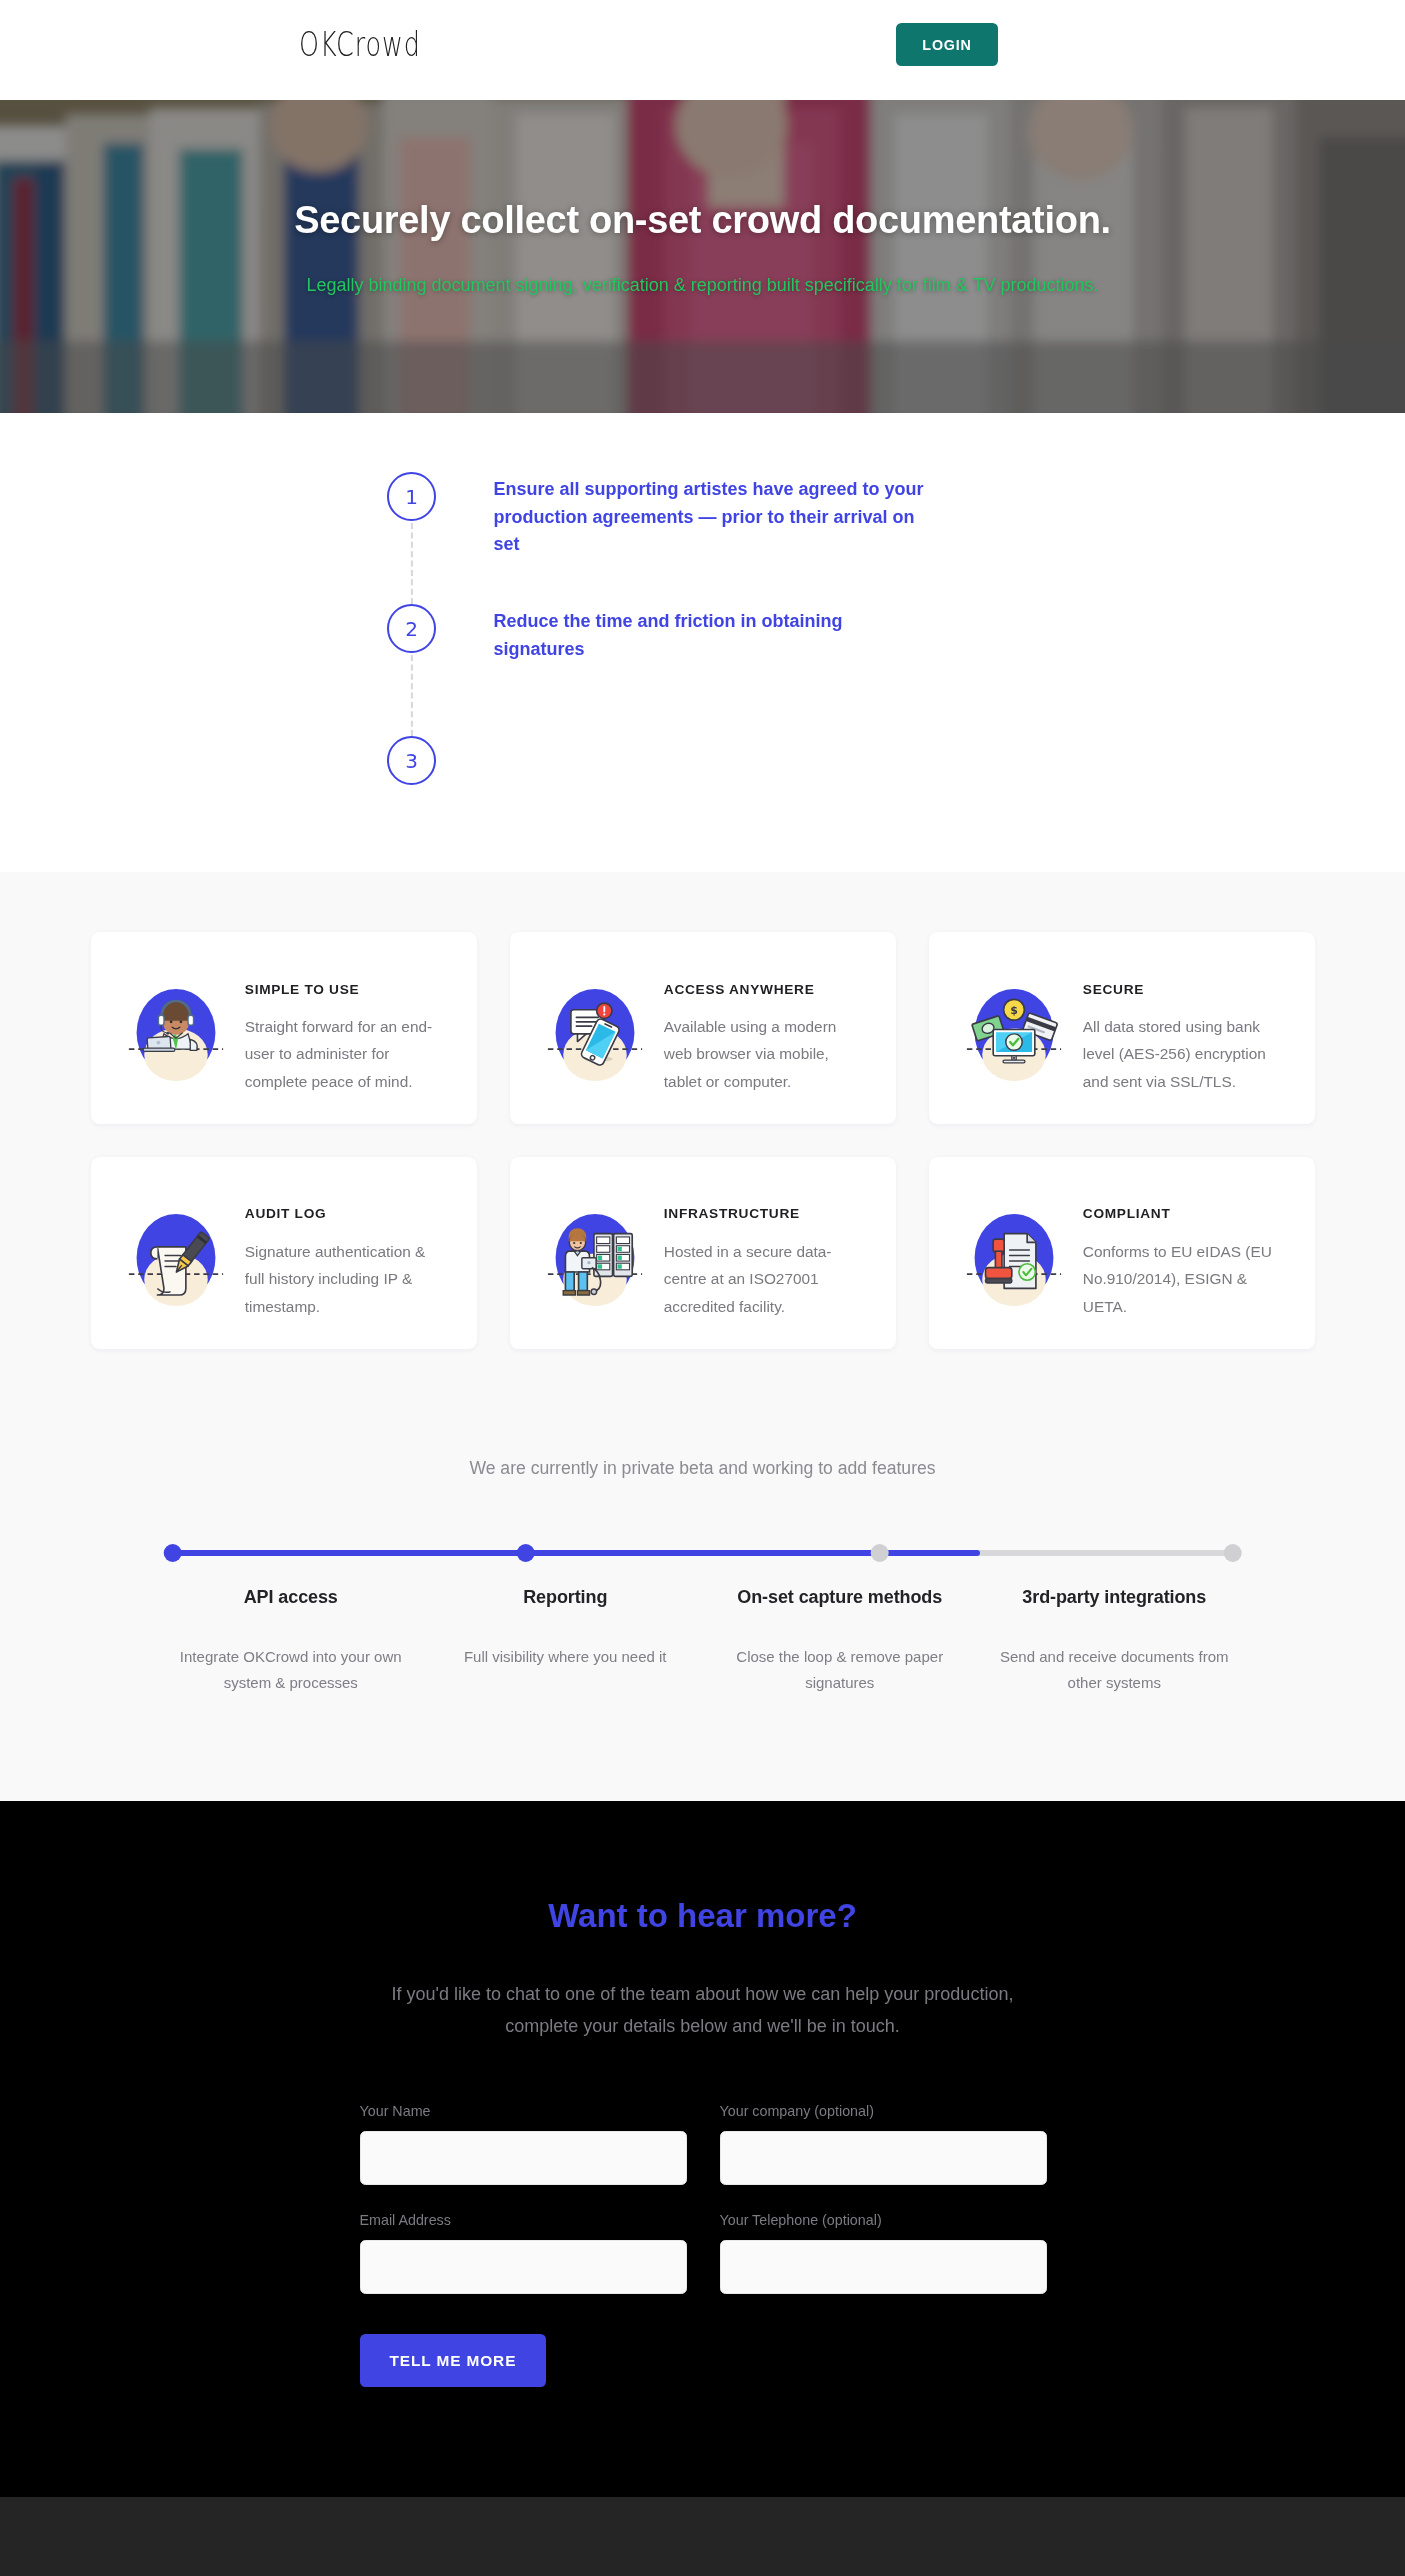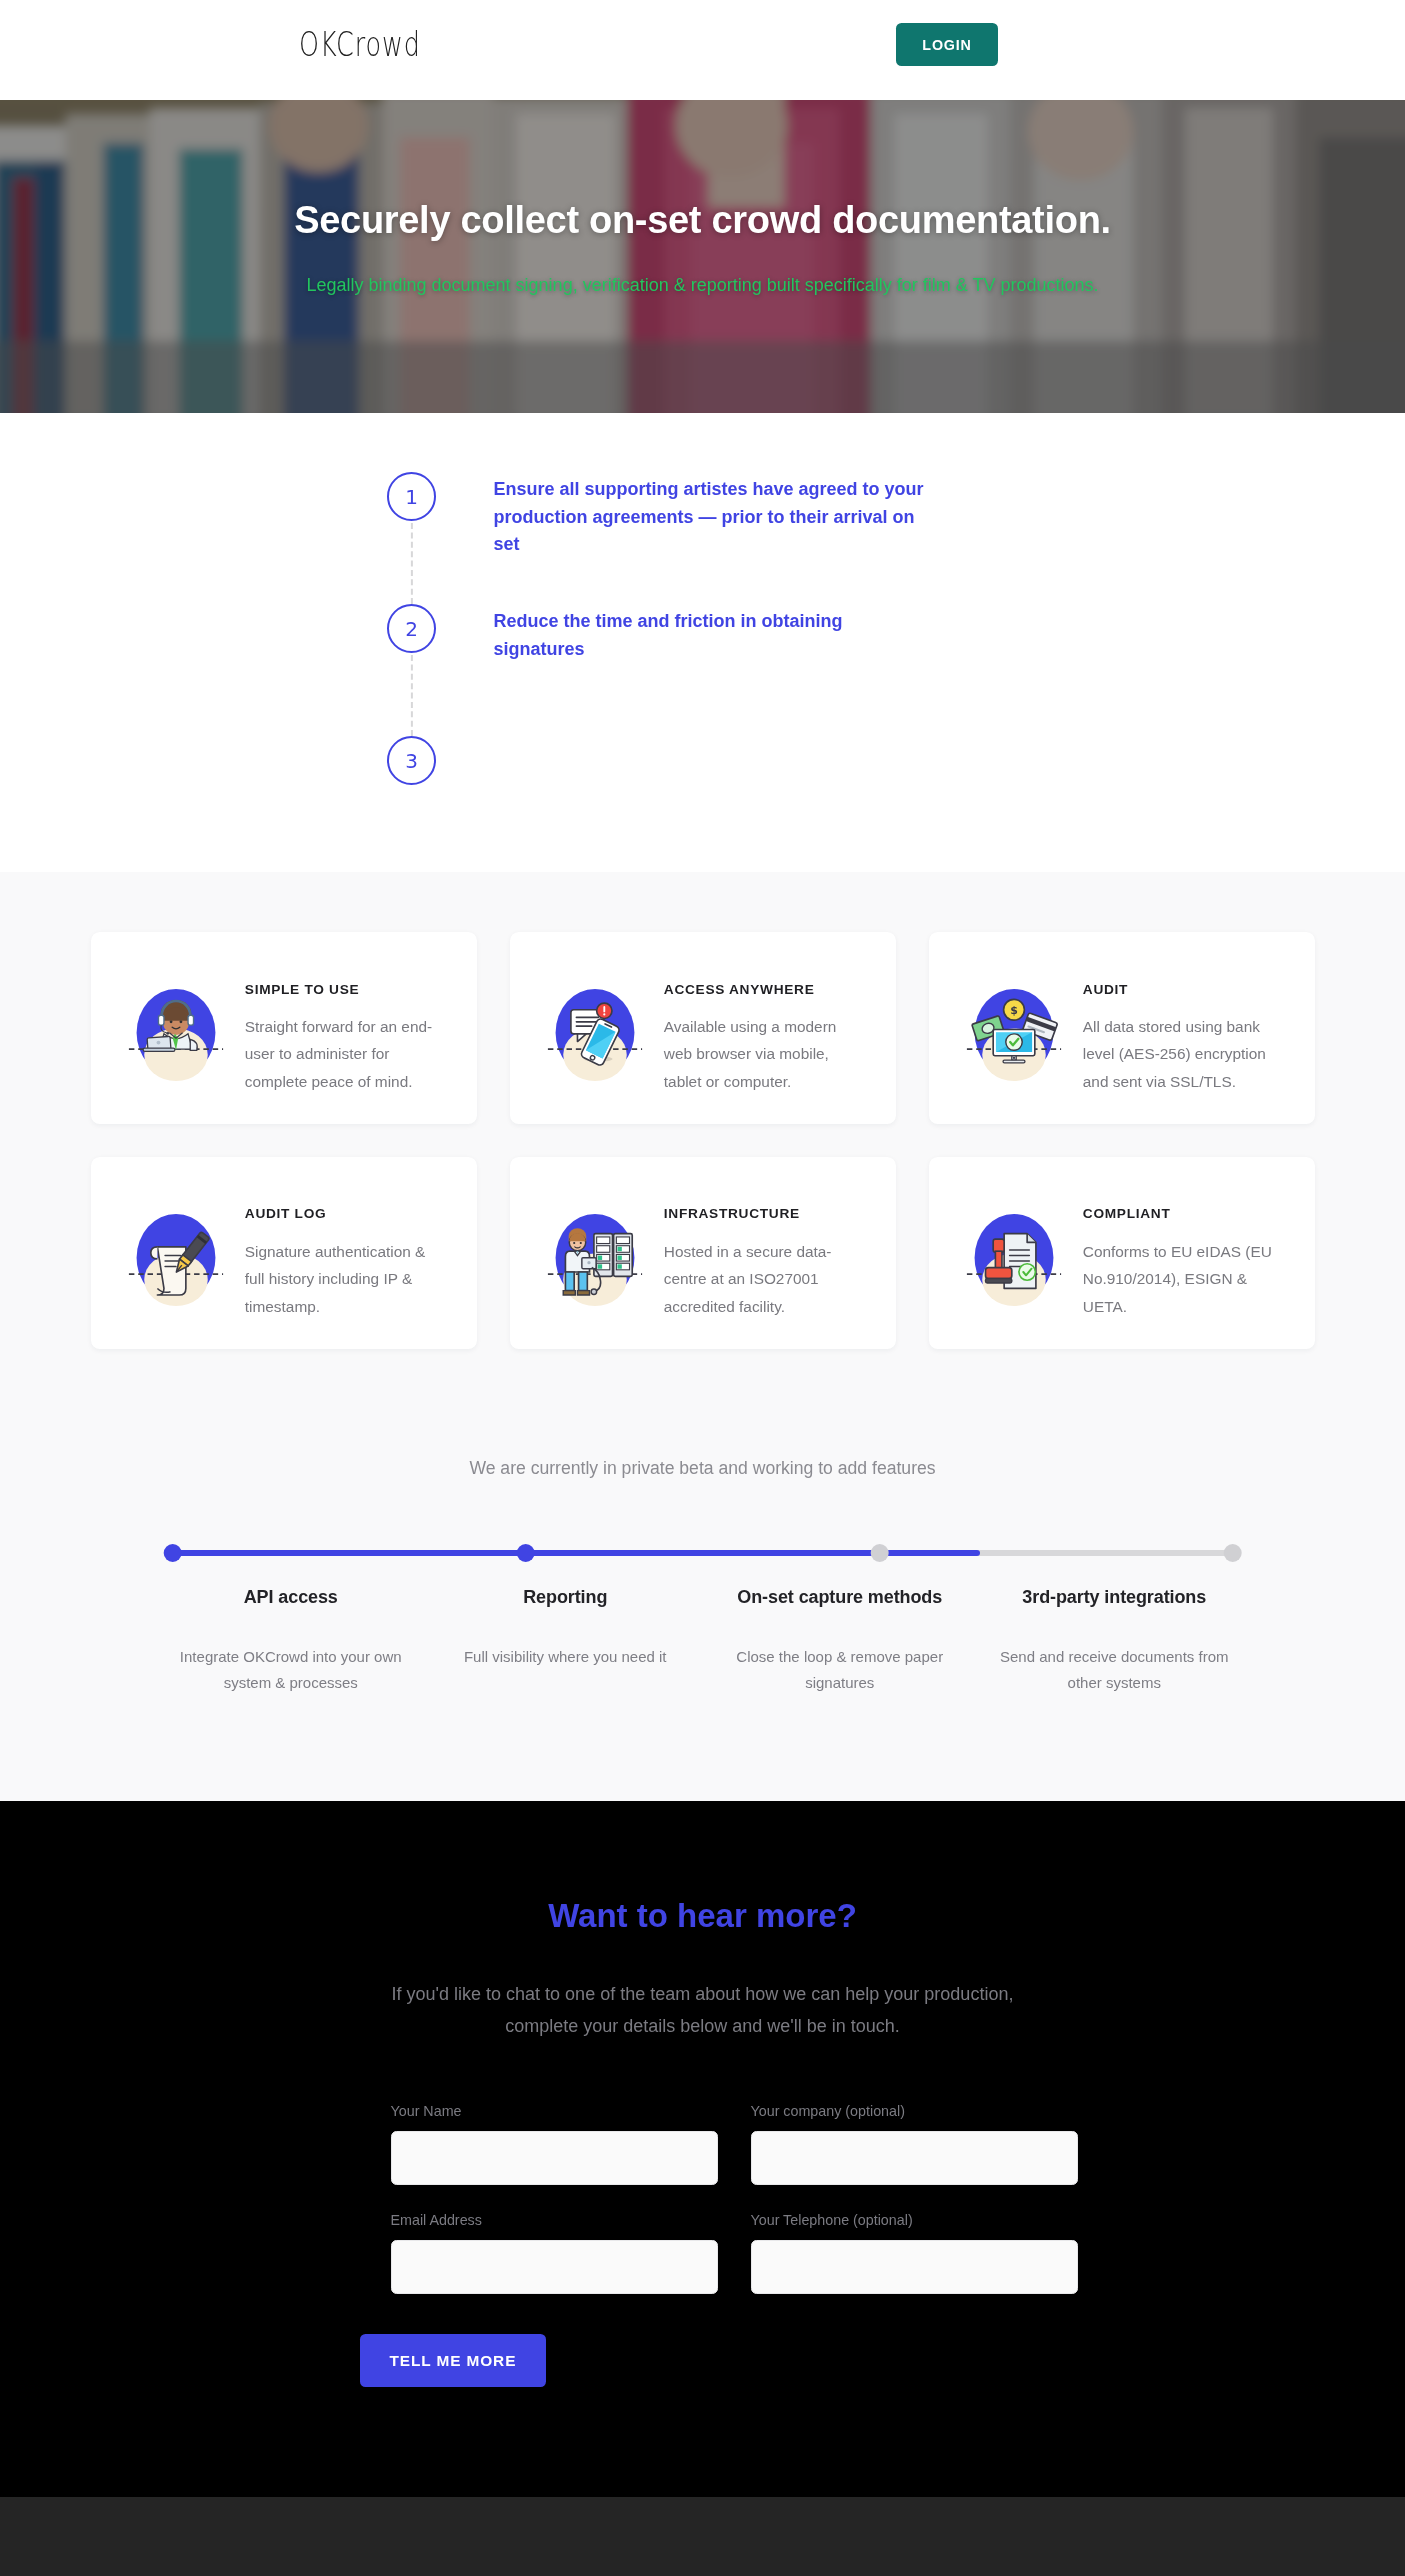--- a/index.html
+++ b/index.html
@@ -293,21 +293,20 @@
   }
   .contact-form {
     width: 686px;
     margin: 61px auto 0;
     text-align: left;
   }
   .form-grid {
     display: grid;
     grid-template-columns: 327px 327px;
     gap: 27.5px 33px;
-    margin-left: 31px;
   }
   .field-label {
     font-size: 14.3px;
     color: #7b7b82;
     display: block;
     margin-bottom: 12px;
     font-weight: 400;
   }
   .field-input {
     width: 100%;
@@ -525,21 +524,21 @@
           <rect x="67" y="99" width="66" height="36" fill="#4fd0f5"></rect>
           <path d="M67 135 L133 99 L133 135z" fill="#2bb9e8"></path>
           <circle cx="100" cy="117" r="15" fill="#eafbe9" stroke="#3b3b46" stroke-width="2.6"></circle>
           <path d="M93 117 l5 6 l10 -12" stroke="#4cbb3b" stroke-width="4.2" fill="none" stroke-linecap="round" stroke-linejoin="round"></path>
           <path d="M96 142 h8 v8 h-8z" fill="#e8ecf0" stroke="#3b3b46" stroke-width="2.4"></path>
           <rect x="80" y="150" width="40" height="5" rx="2.5" fill="#e8ecf0" stroke="#3b3b46" stroke-width="2.4"></rect>
           <circle cx="100" cy="146" r="2" fill="#3b3b46"></circle>
         </svg>
       </div>
       <div class="feature-body">
-        <div class="feature-title">AUDIT</div>
+        <div class="feature-title">SECURE</div>
         <div class="feature-desc">All data stored using bank level (AES-256) encryption and sent via SSL/TLS.</div>
       </div>
     </div>
 
     <div class="feature-card">
       <div class="feature-illus">
         <svg class="ill-svg" viewBox="0 0 200 210">
           <ellipse cx="100" cy="100" rx="72" ry="80" fill="#4044e3"></ellipse>
           <ellipse cx="100" cy="140" rx="58" ry="48" fill="#f7edd9"></ellipse>
           <path d="M14 130 H186" stroke="#3b3b46" stroke-width="3" stroke-dasharray="10 7"></path>

